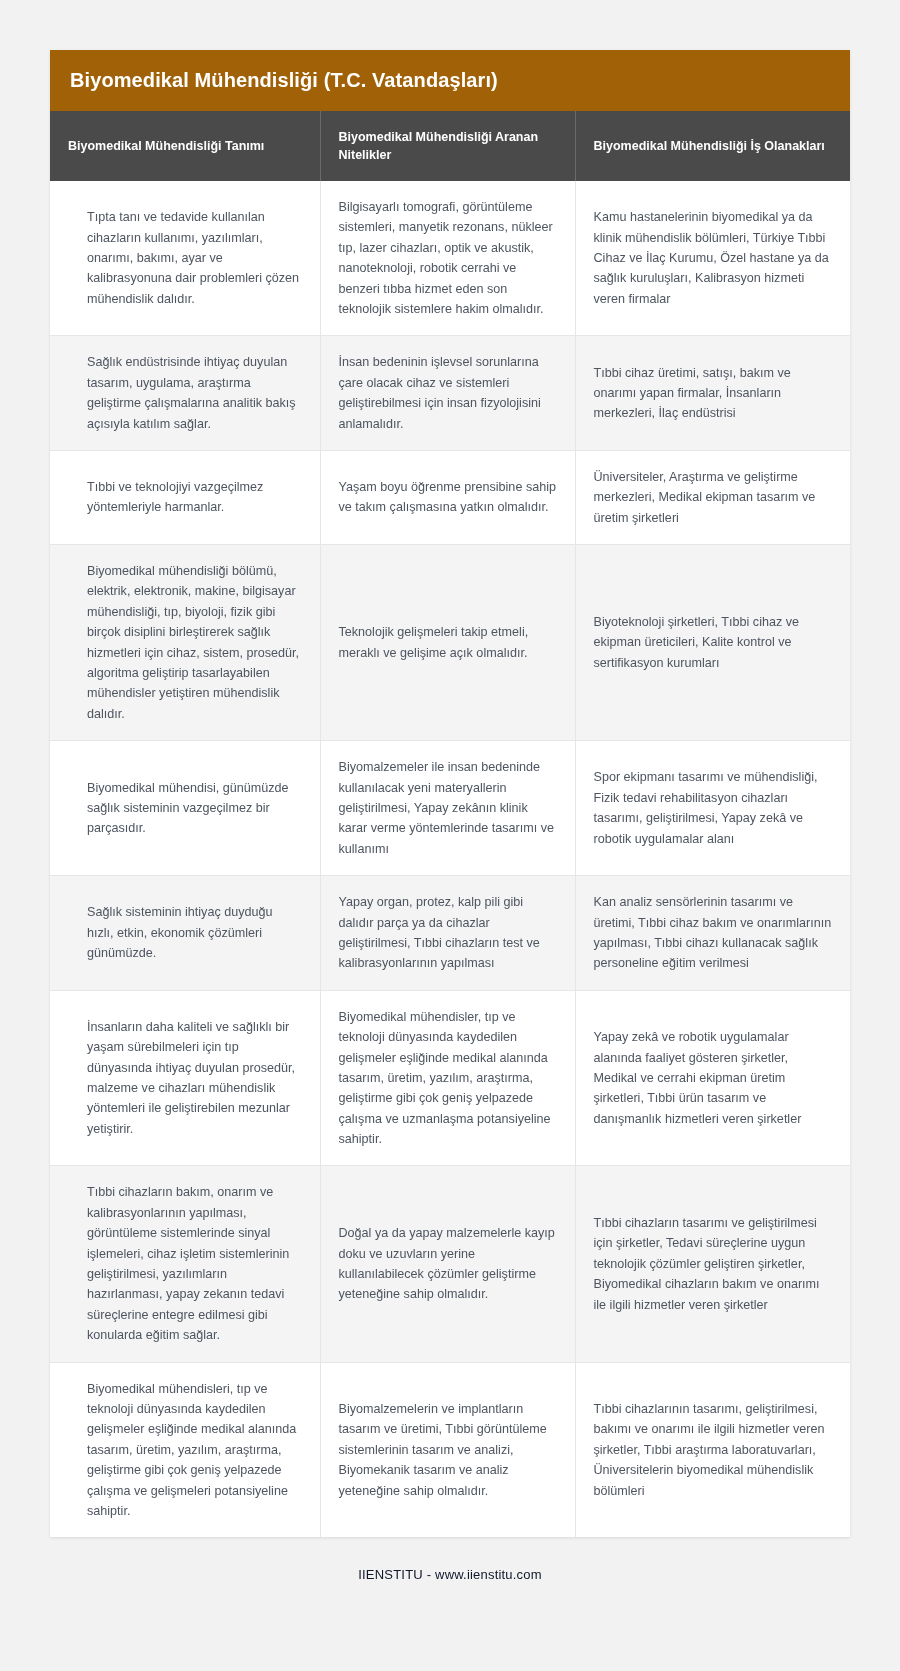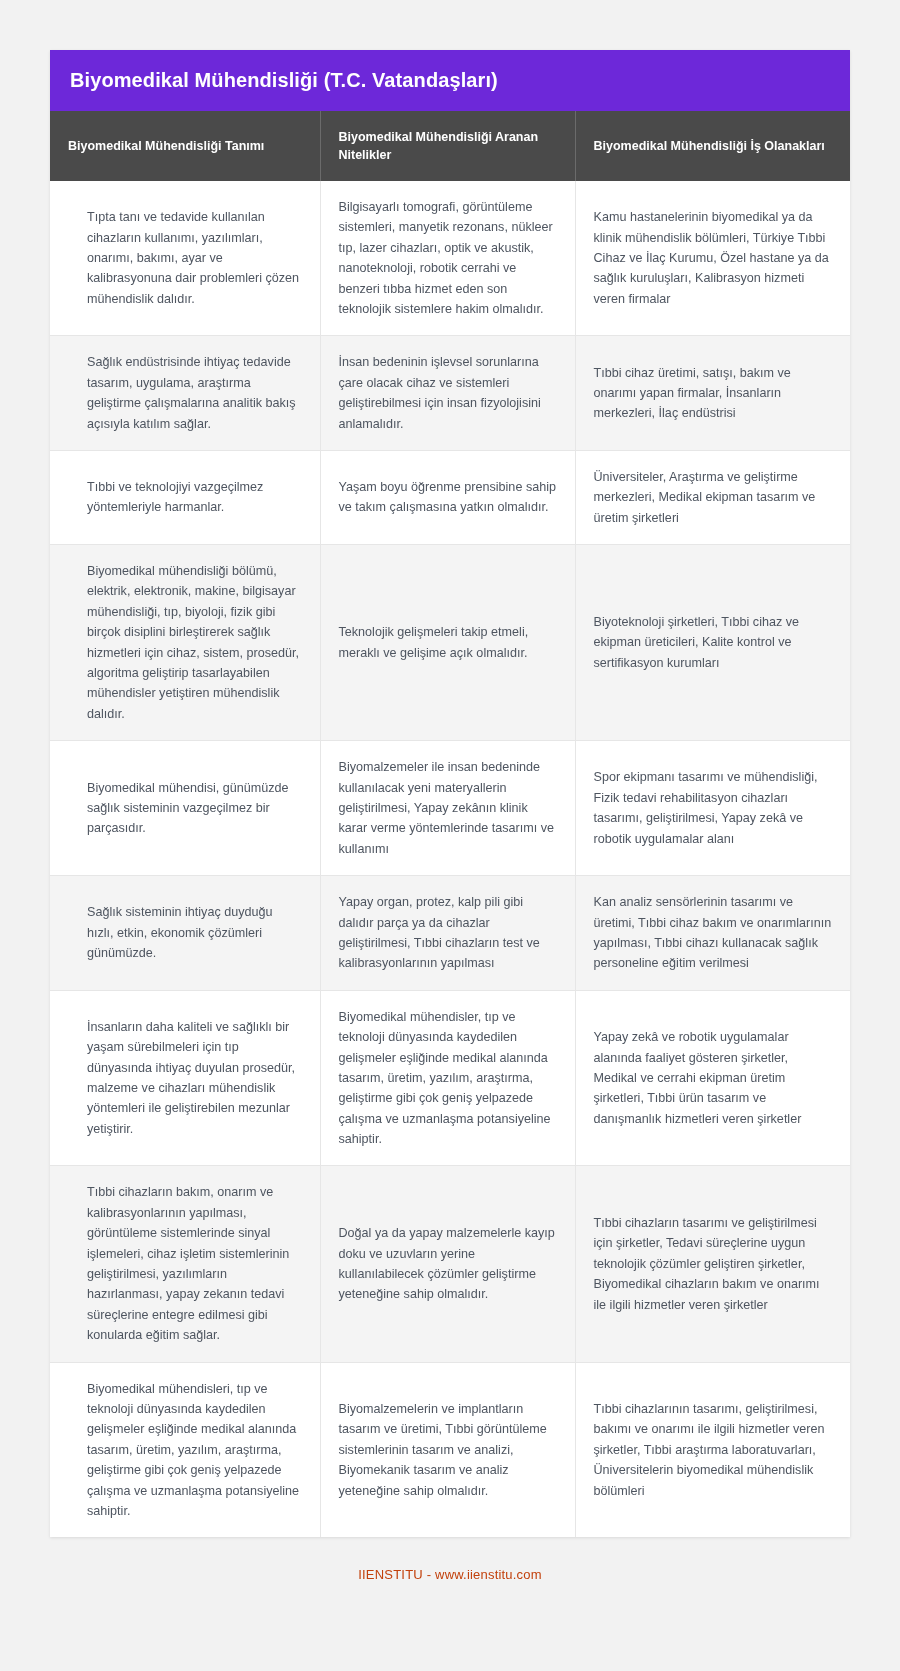--- a/index.html
+++ b/index.html
@@ -24,21 +24,21 @@
   }
 
   .table-card {
     width: 800px;
     background: #ffffff;
     box-shadow: 0 1px 3px rgba(0,0,0,0.10);
     overflow: hidden;
   }
 
   .table-title {
-    background: #6d28d9;
+    background: #a16207;
     color: #ffffff;
     font-size: 20px;
     font-weight: bold;
     line-height: 1.3;
     padding: 17px 20px 18px 20px;
     box-sizing: border-box;
     letter-spacing: 0.1px;
   }
 
   table.data-table {
@@ -89,21 +89,21 @@
   tbody tr.row-odd td {
     background: #f4f4f4;
   }
   tbody tr:first-child td {
     border-top: none;
   }
 
   .footer {
     width: 800px;
     text-align: center;
-    color: #c2410c;
+    color: #0f172a;
     font-size: 13px;
     padding: 30px 0 26px 0;
     letter-spacing: 0.2px;
   }
 </style>
 </head>
 <body>
 
 <div class="page">
 
@@ -126,21 +126,21 @@
       </thead>
       <tbody>
 
         <tr class="row-even">
           <td>Tıpta tanı ve tedavide kullanılan cihazların kullanımı, yazılımları, onarımı, bakımı, ayar ve kalibrasyonuna dair problemleri çözen mühendislik dalıdır.</td>
           <td>Bilgisayarlı tomografi, görüntüleme sistemleri, manyetik rezonans, nükleer tıp, lazer cihazları, optik ve akustik, nanoteknoloji, robotik cerrahi ve benzeri tıbba hizmet eden son teknolojik sistemlere hakim olmalıdır.</td>
           <td>Kamu hastanelerinin biyomedikal ya da klinik mühendislik bölümleri, Türkiye Tıbbi Cihaz ve İlaç Kurumu, Özel hastane ya da sağlık kuruluşları, Kalibrasyon hizmeti veren firmalar</td>
         </tr>
 
         <tr class="row-odd">
-          <td>Sağlık endüstrisinde ihtiyaç tedavide tasarım, uygulama, araştırma geliştirme çalışmalarına analitik bakış açısıyla katılım sağlar.</td>
+          <td>Sağlık endüstrisinde ihtiyaç duyulan tasarım, uygulama, araştırma geliştirme çalışmalarına analitik bakış açısıyla katılım sağlar.</td>
           <td>İnsan bedeninin işlevsel sorunlarına çare olacak cihaz ve sistemleri geliştirebilmesi için insan fizyolojisini anlamalıdır.</td>
           <td>Tıbbi cihaz üretimi, satışı, bakım ve onarımı yapan firmalar, İnsanların merkezleri, İlaç endüstrisi</td>
         </tr>
 
         <tr class="row-even">
           <td>Tıbbi ve teknolojiyi vazgeçilmez yöntemleriyle harmanlar.</td>
           <td>Yaşam boyu öğrenme prensibine sahip ve takım çalışmasına yatkın olmalıdır.</td>
           <td>Üniversiteler, Araştırma ve geliştirme merkezleri, Medikal ekipman tasarım ve üretim şirketleri</td>
         </tr>
 
@@ -168,21 +168,21 @@
           <td>Yapay zekâ ve robotik uygulamalar alanında faaliyet gösteren şirketler, Medikal ve cerrahi ekipman üretim şirketleri, Tıbbi ürün tasarım ve danışmanlık hizmetleri veren şirketler</td>
         </tr>
 
         <tr class="row-odd">
           <td>Tıbbi cihazların bakım, onarım ve kalibrasyonlarının yapılması, görüntüleme sistemlerinde sinyal işlemeleri, cihaz işletim sistemlerinin geliştirilmesi, yazılımların hazırlanması, yapay zekanın tedavi süreçlerine entegre edilmesi gibi konularda eğitim sağlar.</td>
           <td>Doğal ya da yapay malzemelerle kayıp doku ve uzuvların yerine kullanılabilecek çözümler geliştirme yeteneğine sahip olmalıdır.</td>
           <td>Tıbbi cihazların tasarımı ve geliştirilmesi için şirketler, Tedavi süreçlerine uygun teknolojik çözümler geliştiren şirketler, Biyomedikal cihazların bakım ve onarımı ile ilgili hizmetler veren şirketler</td>
         </tr>
 
         <tr class="row-even">
-          <td>Biyomedikal mühendisleri, tıp ve teknoloji dünyasında kaydedilen gelişmeler eşliğinde medikal alanında tasarım, üretim, yazılım, araştırma, geliştirme gibi çok geniş yelpazede çalışma ve uzmanlaşma potansiyeline sahiptir.</td>
+          <td>Biyomedikal mühendisleri, tıp ve teknoloji dünyasında kaydedilen gelişmeler eşliğinde medikal alanında tasarım, üretim, yazılım, araştırma, geliştirme gibi çok geniş yelpazede çalışma ve gelişmeleri potansiyeline sahiptir.</td>
           <td>Biyomalzemelerin ve implantların tasarım ve üretimi, Tıbbi görüntüleme sistemlerinin tasarım ve analizi, Biyomekanik tasarım ve analiz yeteneğine sahip olmalıdır.</td>
           <td>Tıbbi cihazlarının tasarımı, geliştirilmesi, bakımı ve onarımı ile ilgili hizmetler veren şirketler, Tıbbi araştırma laboratuvarları, Üniversitelerin biyomedikal mühendislik bölümleri</td>
         </tr>
 
       </tbody>
     </table>
 
   </div>
 
   <div class="footer">IIENSTITU - www.iienstitu.com</div>

